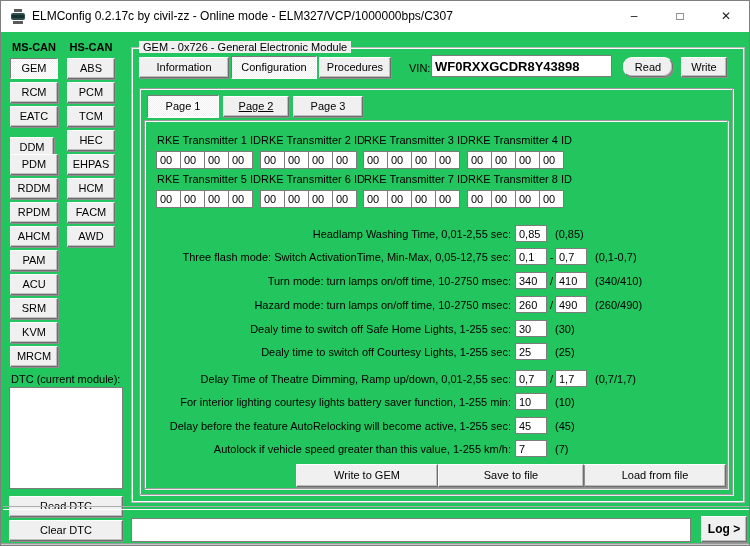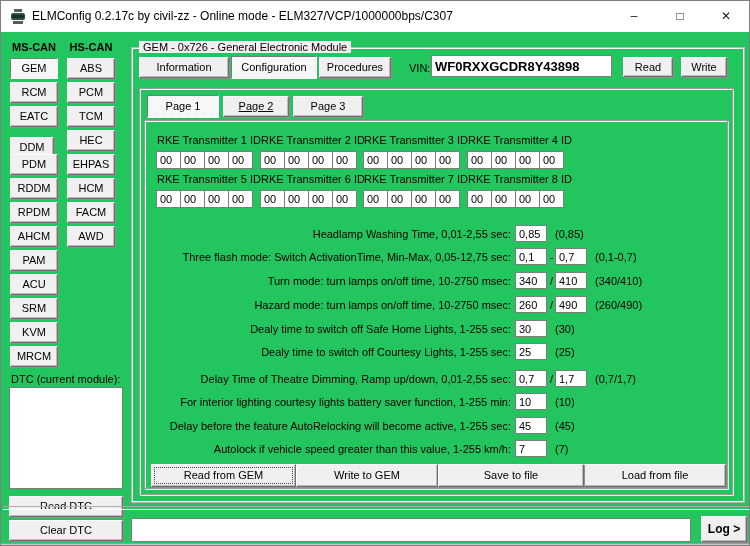--- a/index.html
+++ b/index.html
@@ -85,21 +85,21 @@
   <div class="btn" style="left:8px;top:519px;width:114px;height:21px;line-height:19px;">Clear DTC</div>
 
   <div class="groupbox" style="left:130px;top:46px;width:612px;height:454px;"></div>
   <div class="grouplabel" style="left:138px;top:40px;">GEM - 0x726 - General Electronic Module</div>
 
   <div class="btn" style="left:138px;top:56px;width:90px;height:21px;line-height:19px;">Information</div>
   <div class="btn pressed" style="left:230px;top:55px;width:86px;height:23px;line-height:21px;">Configuration</div>
   <div class="btn" style="left:318px;top:56px;width:72px;height:21px;line-height:19px;">Procedures</div>
   <div class="lbl" style="left:408px;top:61px;">VIN:</div>
   <input class="edit bold" style="left: 430px; top: 54px; width: 181px; height: 22px; font-size: 13px;" value="WF0RXXGCDR8Y43898">
-  <div class="btn" style="left:622px;top:56px;width:50px;height:20px;line-height:18px;">Read</div>
+  <div class="btn" style="left:622px;top:56px;width:50px;height:20px;line-height:18px;border-radius:9px;">Read</div>
   <div class="btn" style="left:680px;top:56px;width:46px;height:20px;line-height:18px;">Write</div>
 
   <div class="panel" style="left:138px;top:87px;width:594px;height:407px;"></div>
 
   <div class="btn pressed" style="left:146px;top:94px;width:72px;height:23px;line-height:21px;">Page 1</div>
   <div class="btn" style="left:222px;top:95px;width:66px;height:21px;line-height:19px;text-decoration:underline;">Page 2</div>
   <div class="btn" style="left:292px;top:95px;width:70px;height:21px;line-height:19px;">Page 3</div>
 
   <div class="panel" style="left:143px;top:119px;width:584px;height:369px;"></div>
 
@@ -199,21 +199,20 @@
     <span class="plabel">Delay before the feature AutoRelocking will become active, 1-255 sec:</span>
     <input class="edit pinput pi1" value="45" style="">
     <span class="pnote single">(45)</span>
   </div>
   <div class="prow" style="top:439px;">
     <span class="plabel">Autolock if vehicle speed greater than this value, 1-255 km/h:</span>
     <input class="edit pinput pi1" value="7" style="">
     <span class="pnote single">(7)</span>
   </div>
 
-  <div class="btn focusdot" style="left:150px;top:463px;width:145px;height:23px;line-height:21px;">Read from GEM</div>
   <div class="btn" style="left:295px;top:463px;width:142px;height:23px;line-height:21px;">Write to GEM</div>
   <div class="btn" style="left:583px;top:463px;width:142px;height:23px;line-height:21px;">Load from file</div>
   <div class="btn" style="left:437px;top:463px;width:146px;height:23px;line-height:21px;">Save to file</div>
 
   <div class="divider" style="top:505px;"></div>
   <input class="edit" style="left: 130px; top: 517px; width: 560px; height: 24px;" value="">
   <div class="btn bold" style="left:700px;top:515px;width:46px;height:26px;line-height:24px;font-size:12px;">Log &gt;</div>
 
   <div class="bottom-edge"></div>
 </div>

